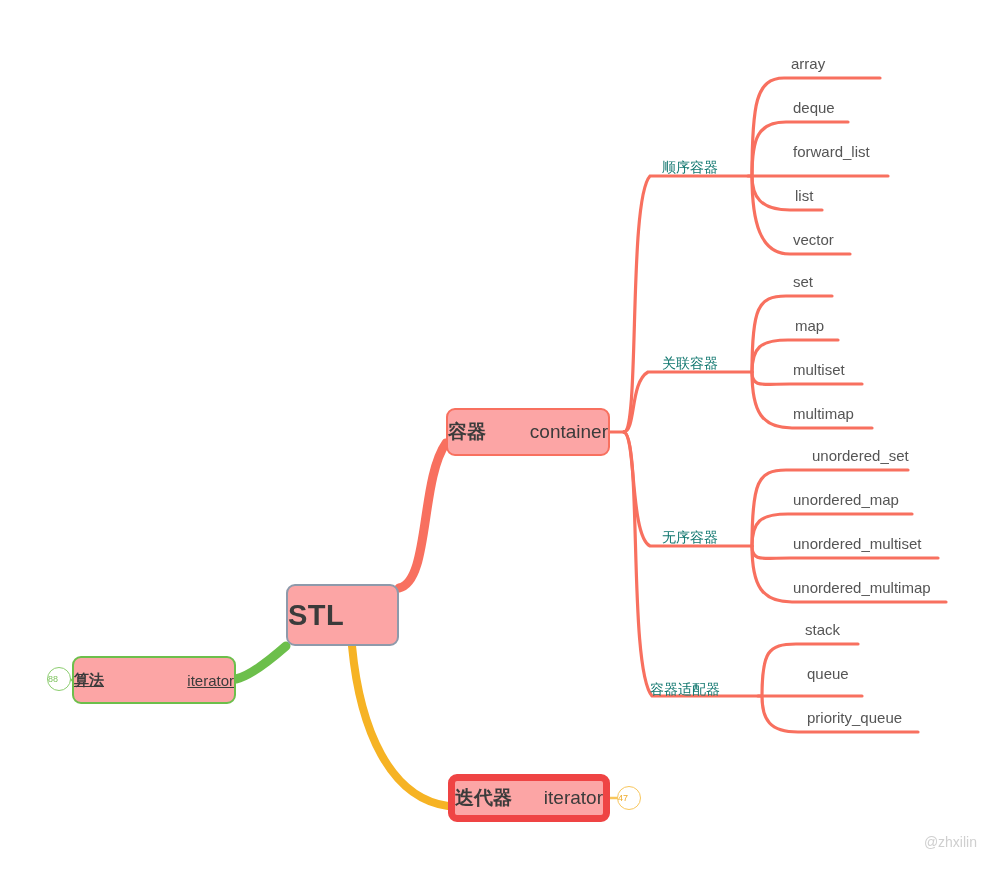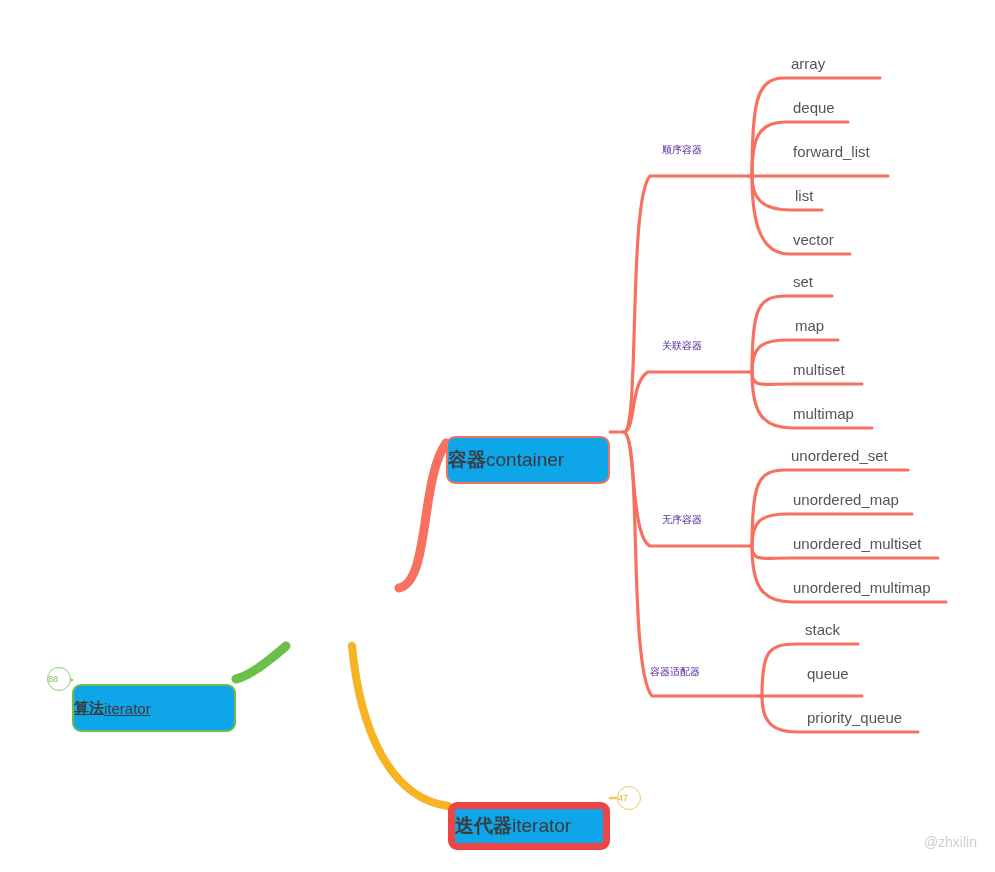--- a/index.html
+++ b/index.html
@@ -22,27 +22,26 @@
   svg.edges {
     position: absolute;
     left: 0;
     top: 0;
     width: 995px;
     height: 872px;
   }
   .node {
     position: absolute;
     box-sizing: border-box;
-    background: #0ea5e9;
+    background: #fca5a5;
     border-radius: 9px;
     display: flex;
     align-items: center;
-    justify-content: flex-start;
+    justify-content: space-between;
     white-space: nowrap;
-    margin-top: 28px;
   }
   .node-root {
     border: 2px solid #8e9aab;
     font-size: 29px;
     font-weight: bold;
     color: #3b3b3b;
     letter-spacing: 0.5px;
   }
   .node-red {
     border: 2px solid #f8705f;
@@ -58,23 +57,24 @@
   .node-yellow {
     border: 7px solid #ef4444;
     font-size: 19px;
     color: #3b3b3b;
   }
   .node-label-bold {
     font-weight: bold;
   }
   .branch-label {
     position: absolute;
-    font-size: 10px;
-    color: #4c1d95;
+    font-size: 14px;
+    color: #0f766e;
     white-space: nowrap;
+    margin-top: 16px;
   }
   .leaf-label {
     position: absolute;
     font-size: 15px;
     color: #555555;
     white-space: nowrap;
   }
   .badge {
     position: absolute;
     box-sizing: border-box;
@@ -138,20 +138,23 @@
 
     <path d="M 762,696 C 762,652 768,644 796,644 L 858,644" fill="none" stroke="#f8705f" stroke-width="3.2" stroke-linecap="round"></path>
     <path d="M 758,696 L 862,696" fill="none" stroke="#f8705f" stroke-width="3.2" stroke-linecap="round"></path>
     <path d="M 762,696 C 762,720 770,732 798,732 L 918,732" fill="none" stroke="#f8705f" stroke-width="3.2" stroke-linecap="round"></path>
 
     <path d="M 64,680 L 72,680" fill="none" stroke="#8bcd6e" stroke-width="2.6" stroke-linecap="round"></path>
 
     <path d="M 610,798 L 618,798" fill="none" stroke="#f8c65c" stroke-width="2.6" stroke-linecap="round"></path>
   </svg>
 
+  <div class="node node-root" style="left:286px; top:584px; width:113px; height:62px;">
+    <span>STL</span>
+  </div>
 
   <div class="node node-red" style="left:446px; top:408px; width:164px; height:48px;">
     <span class="node-label-bold">容器</span>
       <span>container</span>
   </div>
 
   <div class="node node-green" style="left:72px; top:656px; width:164px; height:48px;">
     <span class="node-label-bold">算法</span>
       <span>iterator</span>
   </div>
@@ -202,21 +205,21 @@
   <div class="leaf-label" style="left:795px; top:317px;">
     <span>map</span>
   </div>
   <div class="leaf-label" style="left:793px; top:361px;">
     <span>multiset</span>
   </div>
   <div class="leaf-label" style="left:793px; top:405px;">
     <span>multimap</span>
   </div>
 
-  <div class="leaf-label" style="left:791px; top:447px;">
+  <div class="leaf-label" style="left:812px; top:447px;">
     <span>unordered_set</span>
   </div>
   <div class="leaf-label" style="left:793px; top:491px;">
     <span>unordered_map</span>
   </div>
   <div class="leaf-label" style="left:793px; top:535px;">
     <span>unordered_multiset</span>
   </div>
   <div class="leaf-label" style="left:793px; top:579px;">
     <span>unordered_multimap</span>

